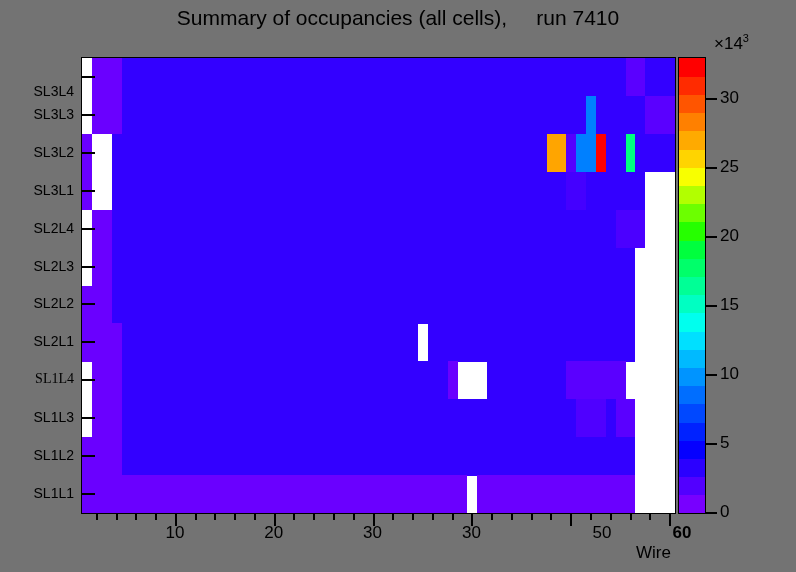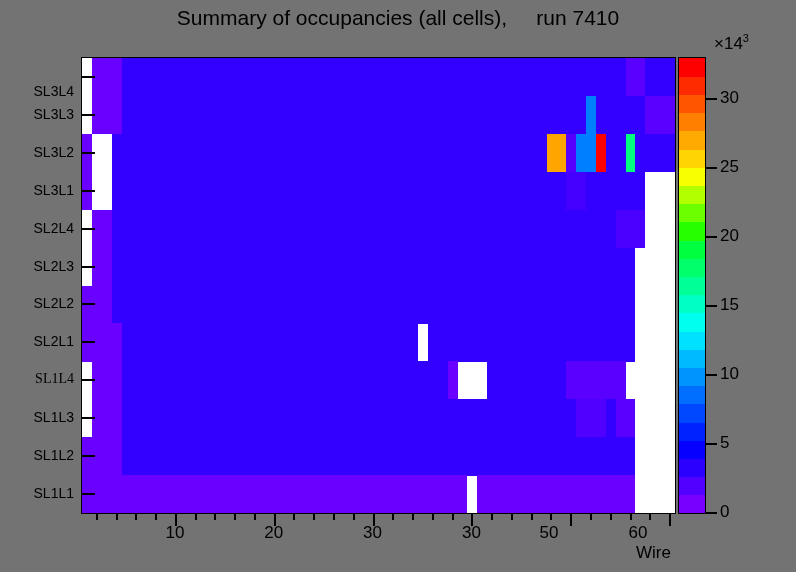--- a/index.html
+++ b/index.html
@@ -259,22 +259,22 @@
       <div class="xtick-major" style="left: 570.225px;"></div>
       <div class="xtick-minor" style="left: 589.992px;"></div>
       <div class="xtick-minor" style="left: 609.758px;"></div>
       <div class="xtick-minor" style="left: 629.525px;"></div>
       <div class="xtick-minor" style="left: 649.292px;"></div>
       <div class="xtick-major" style="left: 669.058px;"></div>
       <div class="xticklabel" style="left: 174.892px;">10</div>
       <div class="xticklabel" style="left: 273.725px;">20</div>
       <div class="xticklabel" style="left: 372.558px;">30</div>
       <div class="xticklabel" style="left: 471.392px;">30</div>
-      <div class="xticklabel" style="left: 549px;">50</div>
-      <div class="xticklabel" style="left: 638px;">60</div>
+      <div class="xticklabel" style="left: 602px;">50</div>
+      <div class="xticklabel" style="left: 682px; font-weight: bold;">60</div>
     </div>
 
   <div class="axis-title-x">Wire</div>
 
   <div id="colorbar">
       <div class="cbar-seg" style="background: rgb(120, 0, 255); top: 436.8px; height: 18.8px;"></div>
       <div class="cbar-seg" style="background: rgb(82, 0, 255); top: 418.6px; height: 18.8px;"></div>
       <div class="cbar-seg" style="background: rgb(43, 0, 255); top: 400.4px; height: 18.8px;"></div>
       <div class="cbar-seg" style="background: rgb(5, 0, 255); top: 382.2px; height: 18.8px;"></div>
       <div class="cbar-seg" style="background: rgb(0, 34, 255); top: 364px; height: 18.8px;"></div>

